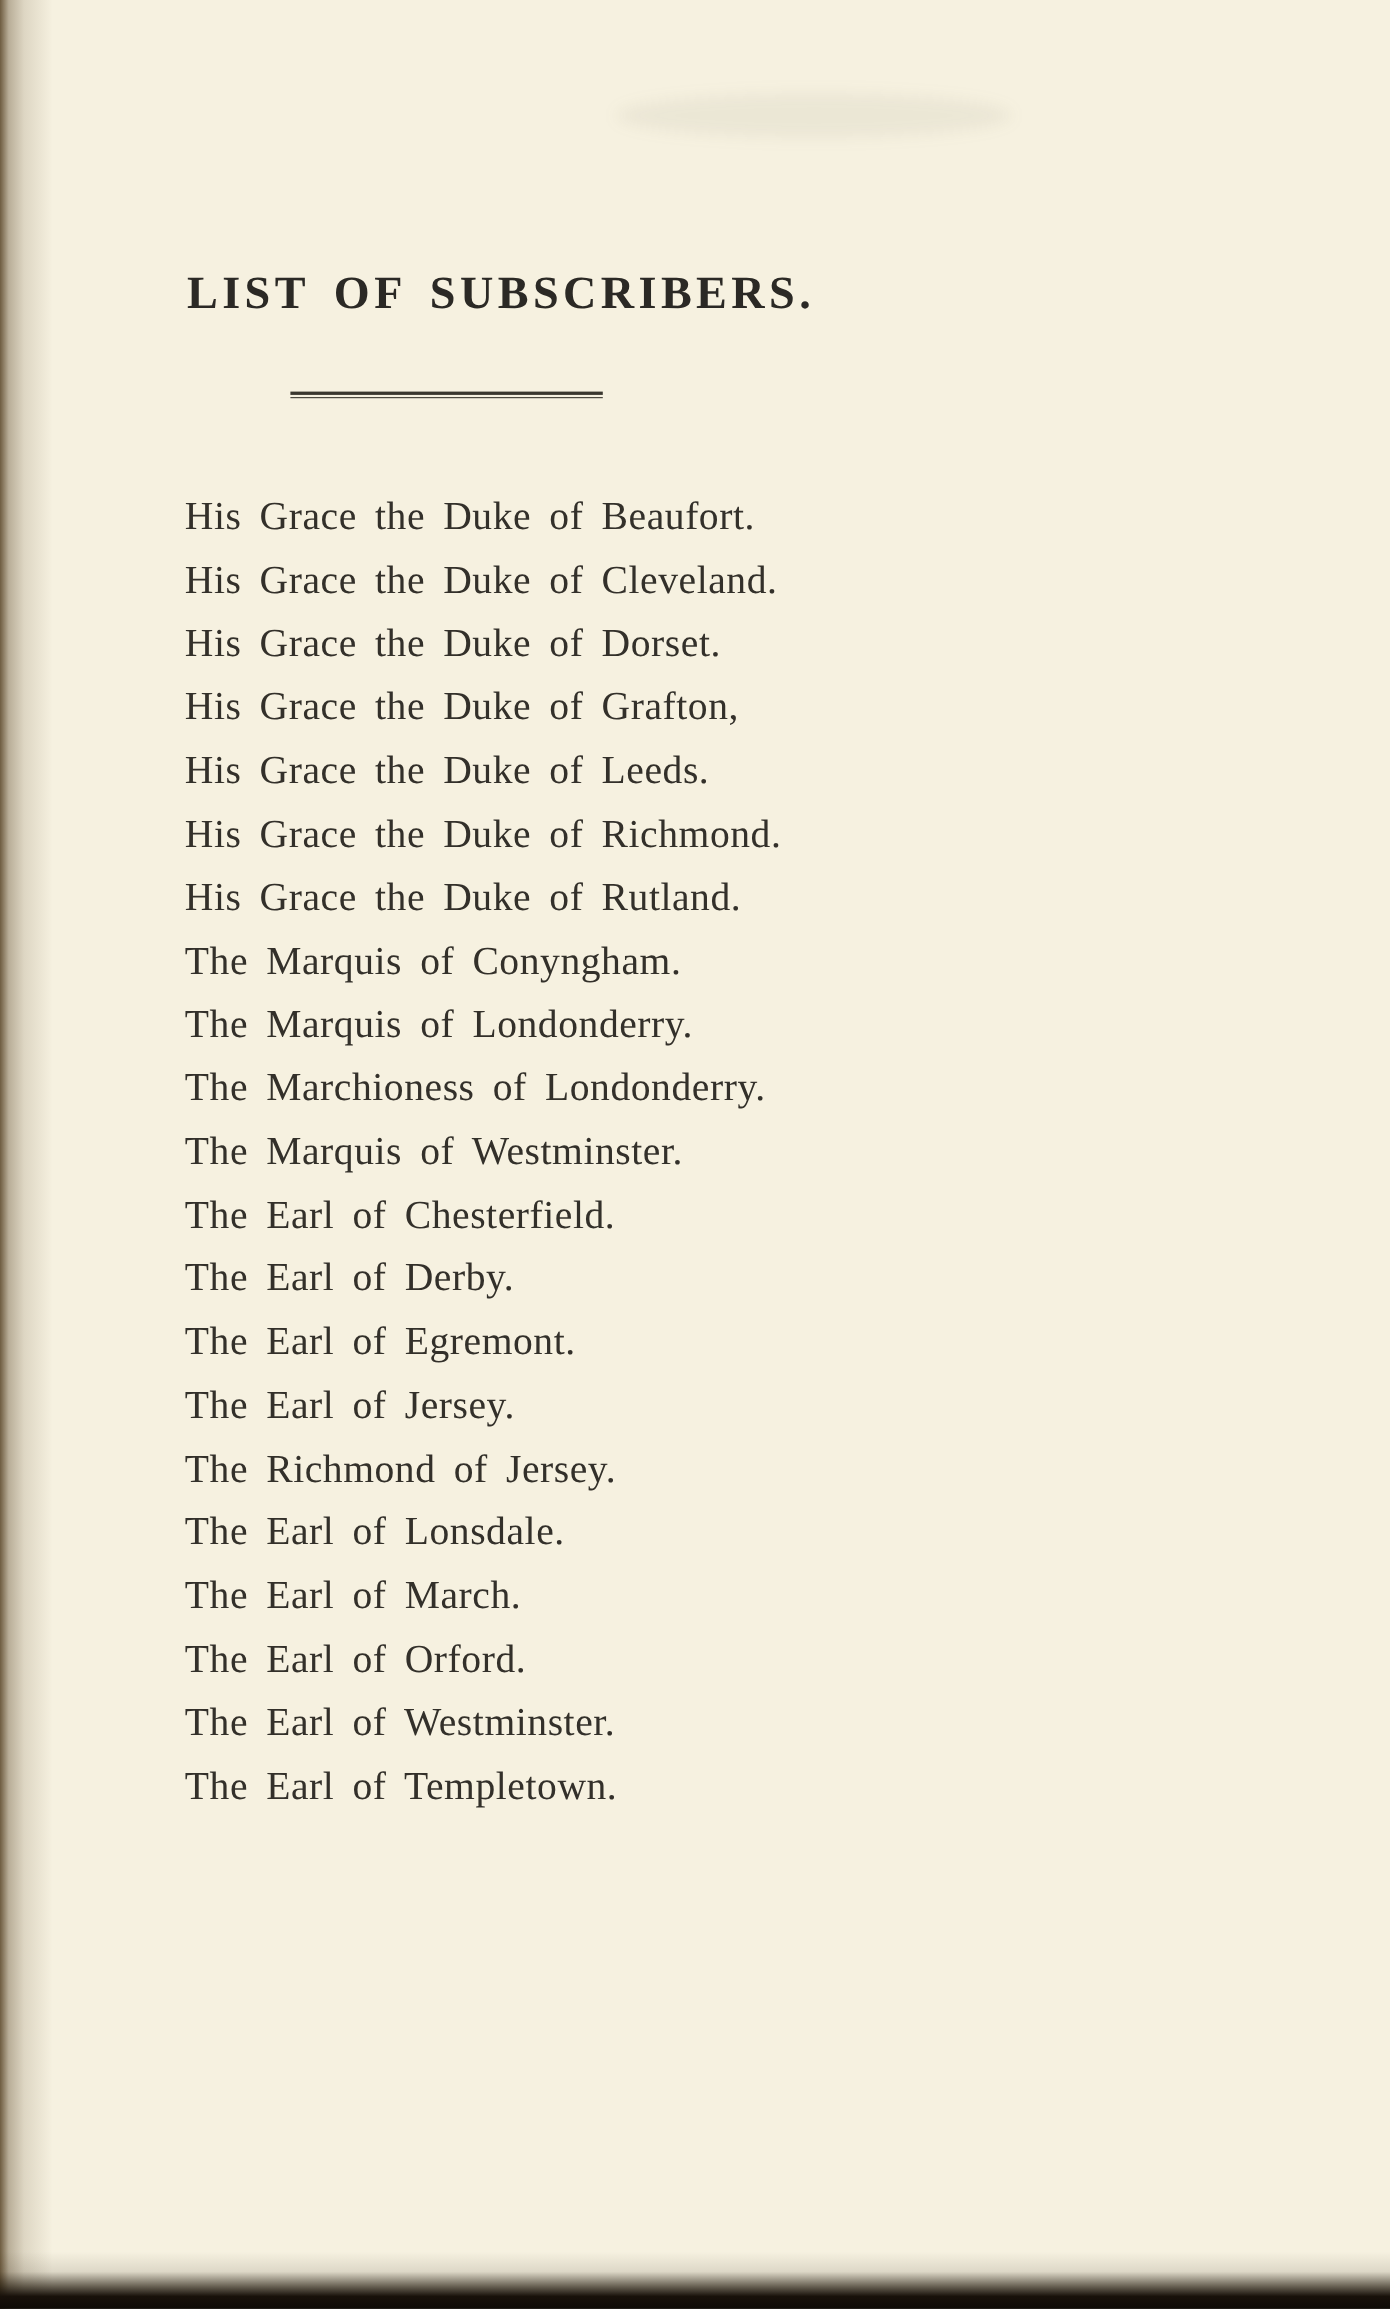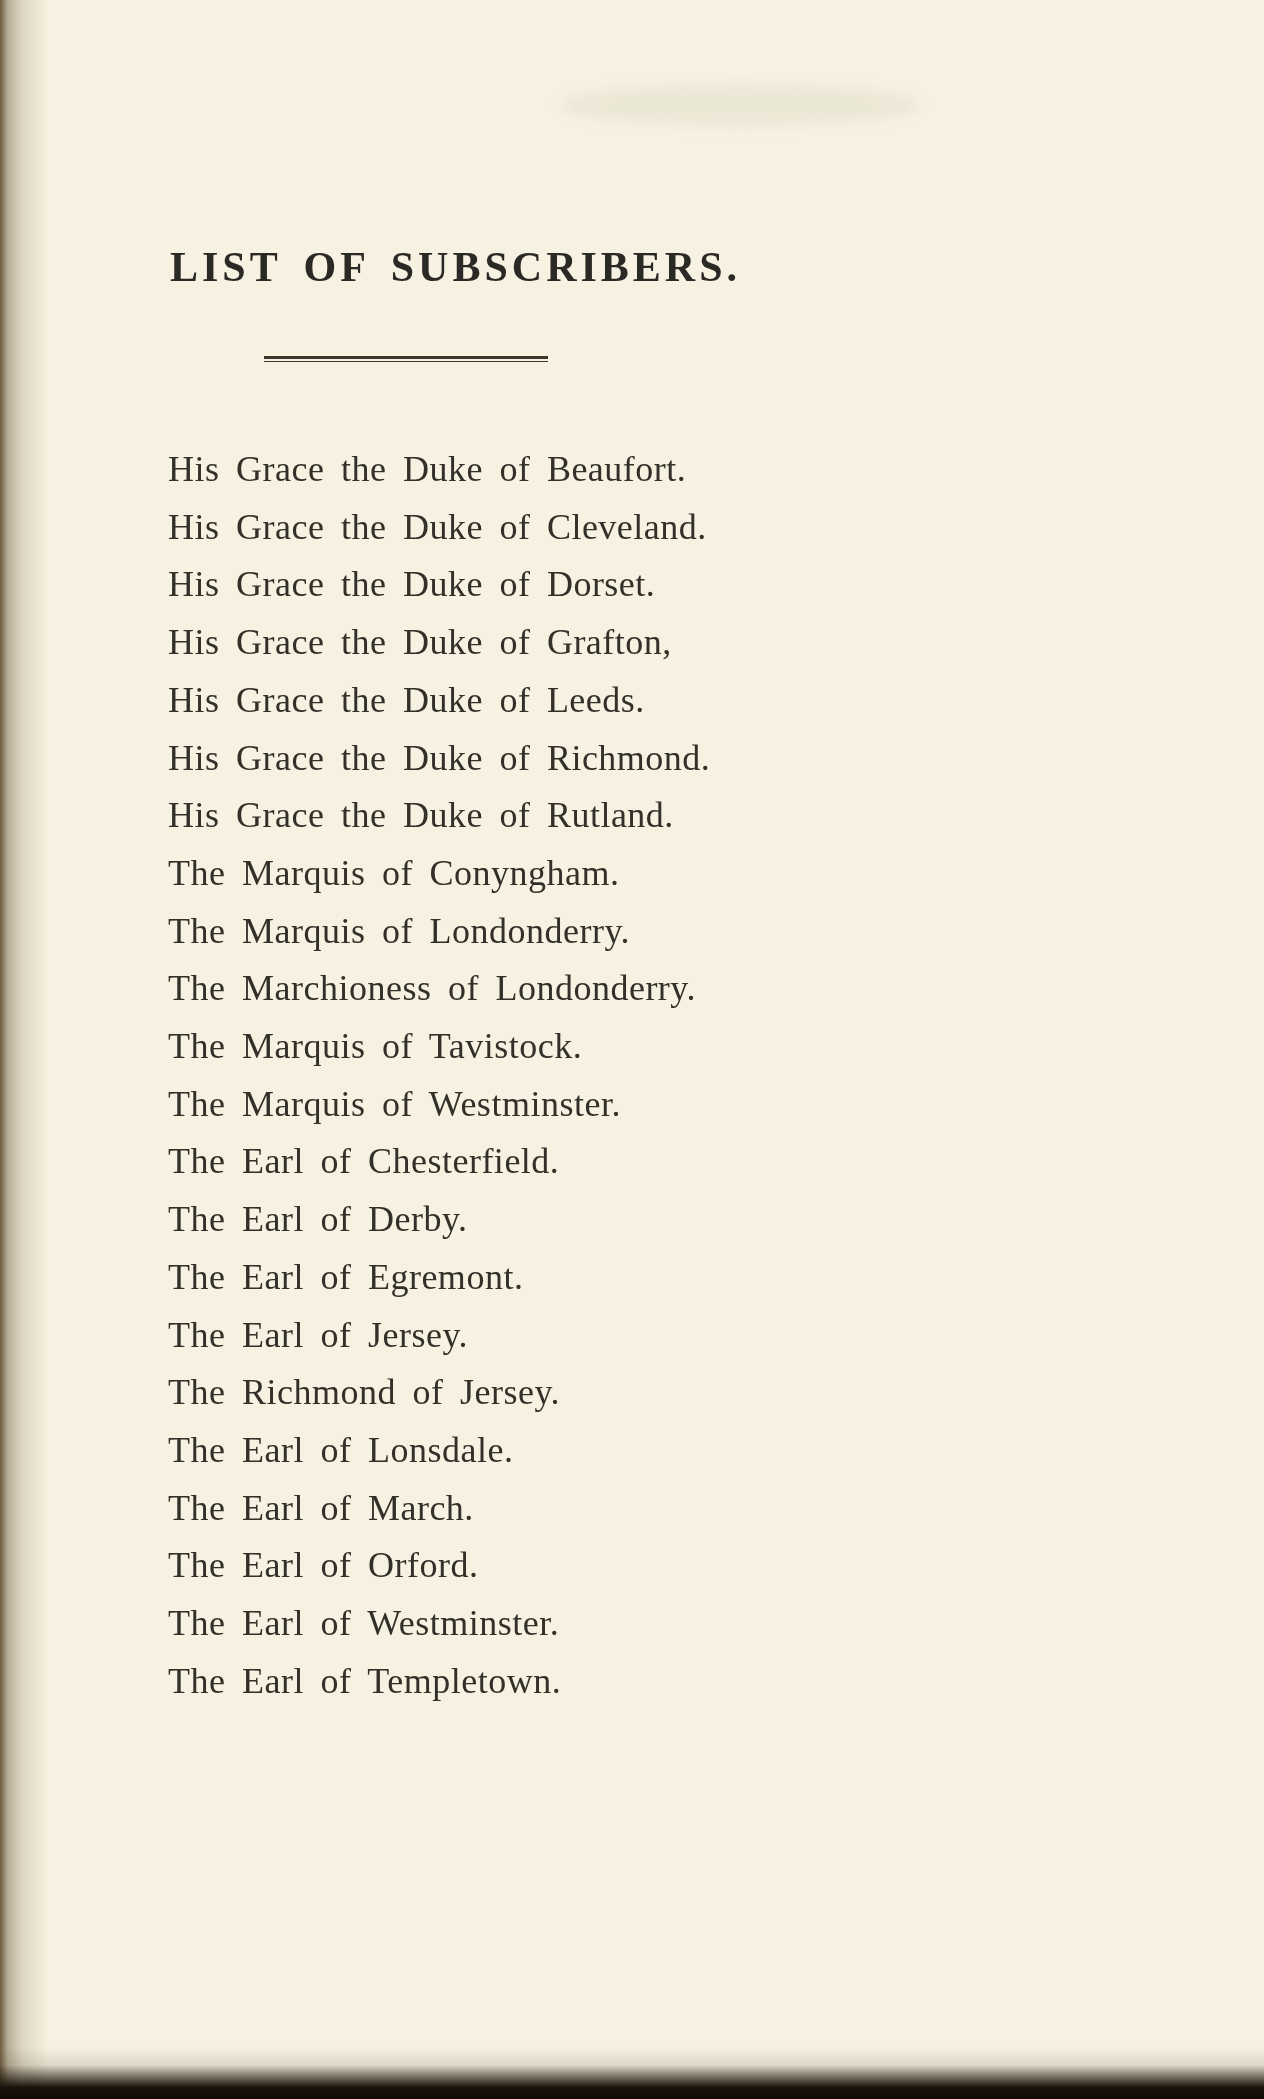--- a/index.html
+++ b/index.html
@@ -107,21 +107,20 @@
     <div class="line">His Grace the Duke of Beaufort.</div>
     <div class="line">His Grace the Duke of Cleveland.</div>
     <div class="line">His Grace the Duke of Dorset.</div>
     <div class="line">His Grace the Duke of Grafton,</div>
     <div class="line">His Grace the Duke of Leeds.</div>
     <div class="line">His Grace the Duke of Richmond.</div>
     <div class="line">His Grace the Duke of Rutland.</div>
     <div class="line">The Marquis of Conyngham.</div>
     <div class="line">The Marquis of Londonderry.</div>
     <div class="line">The Marchioness of Londonderry.</div>
-    <div class="line">The Marquis of Tavistock.</div>
     <div class="line">The Marquis of Westminster.</div>
     <div class="line">The Earl of Chesterfield.</div>
     <div class="line">The Earl of Derby.</div>
     <div class="line">The Earl of Egremont.</div>
     <div class="line">The Earl of Jersey.</div>
     <div class="line">The Richmond of Jersey.</div>
     <div class="line">The Earl of Lonsdale.</div>
     <div class="line">The Earl of March.</div>
     <div class="line">The Earl of Orford.</div>
     <div class="line">The Earl of Westminster.</div>

